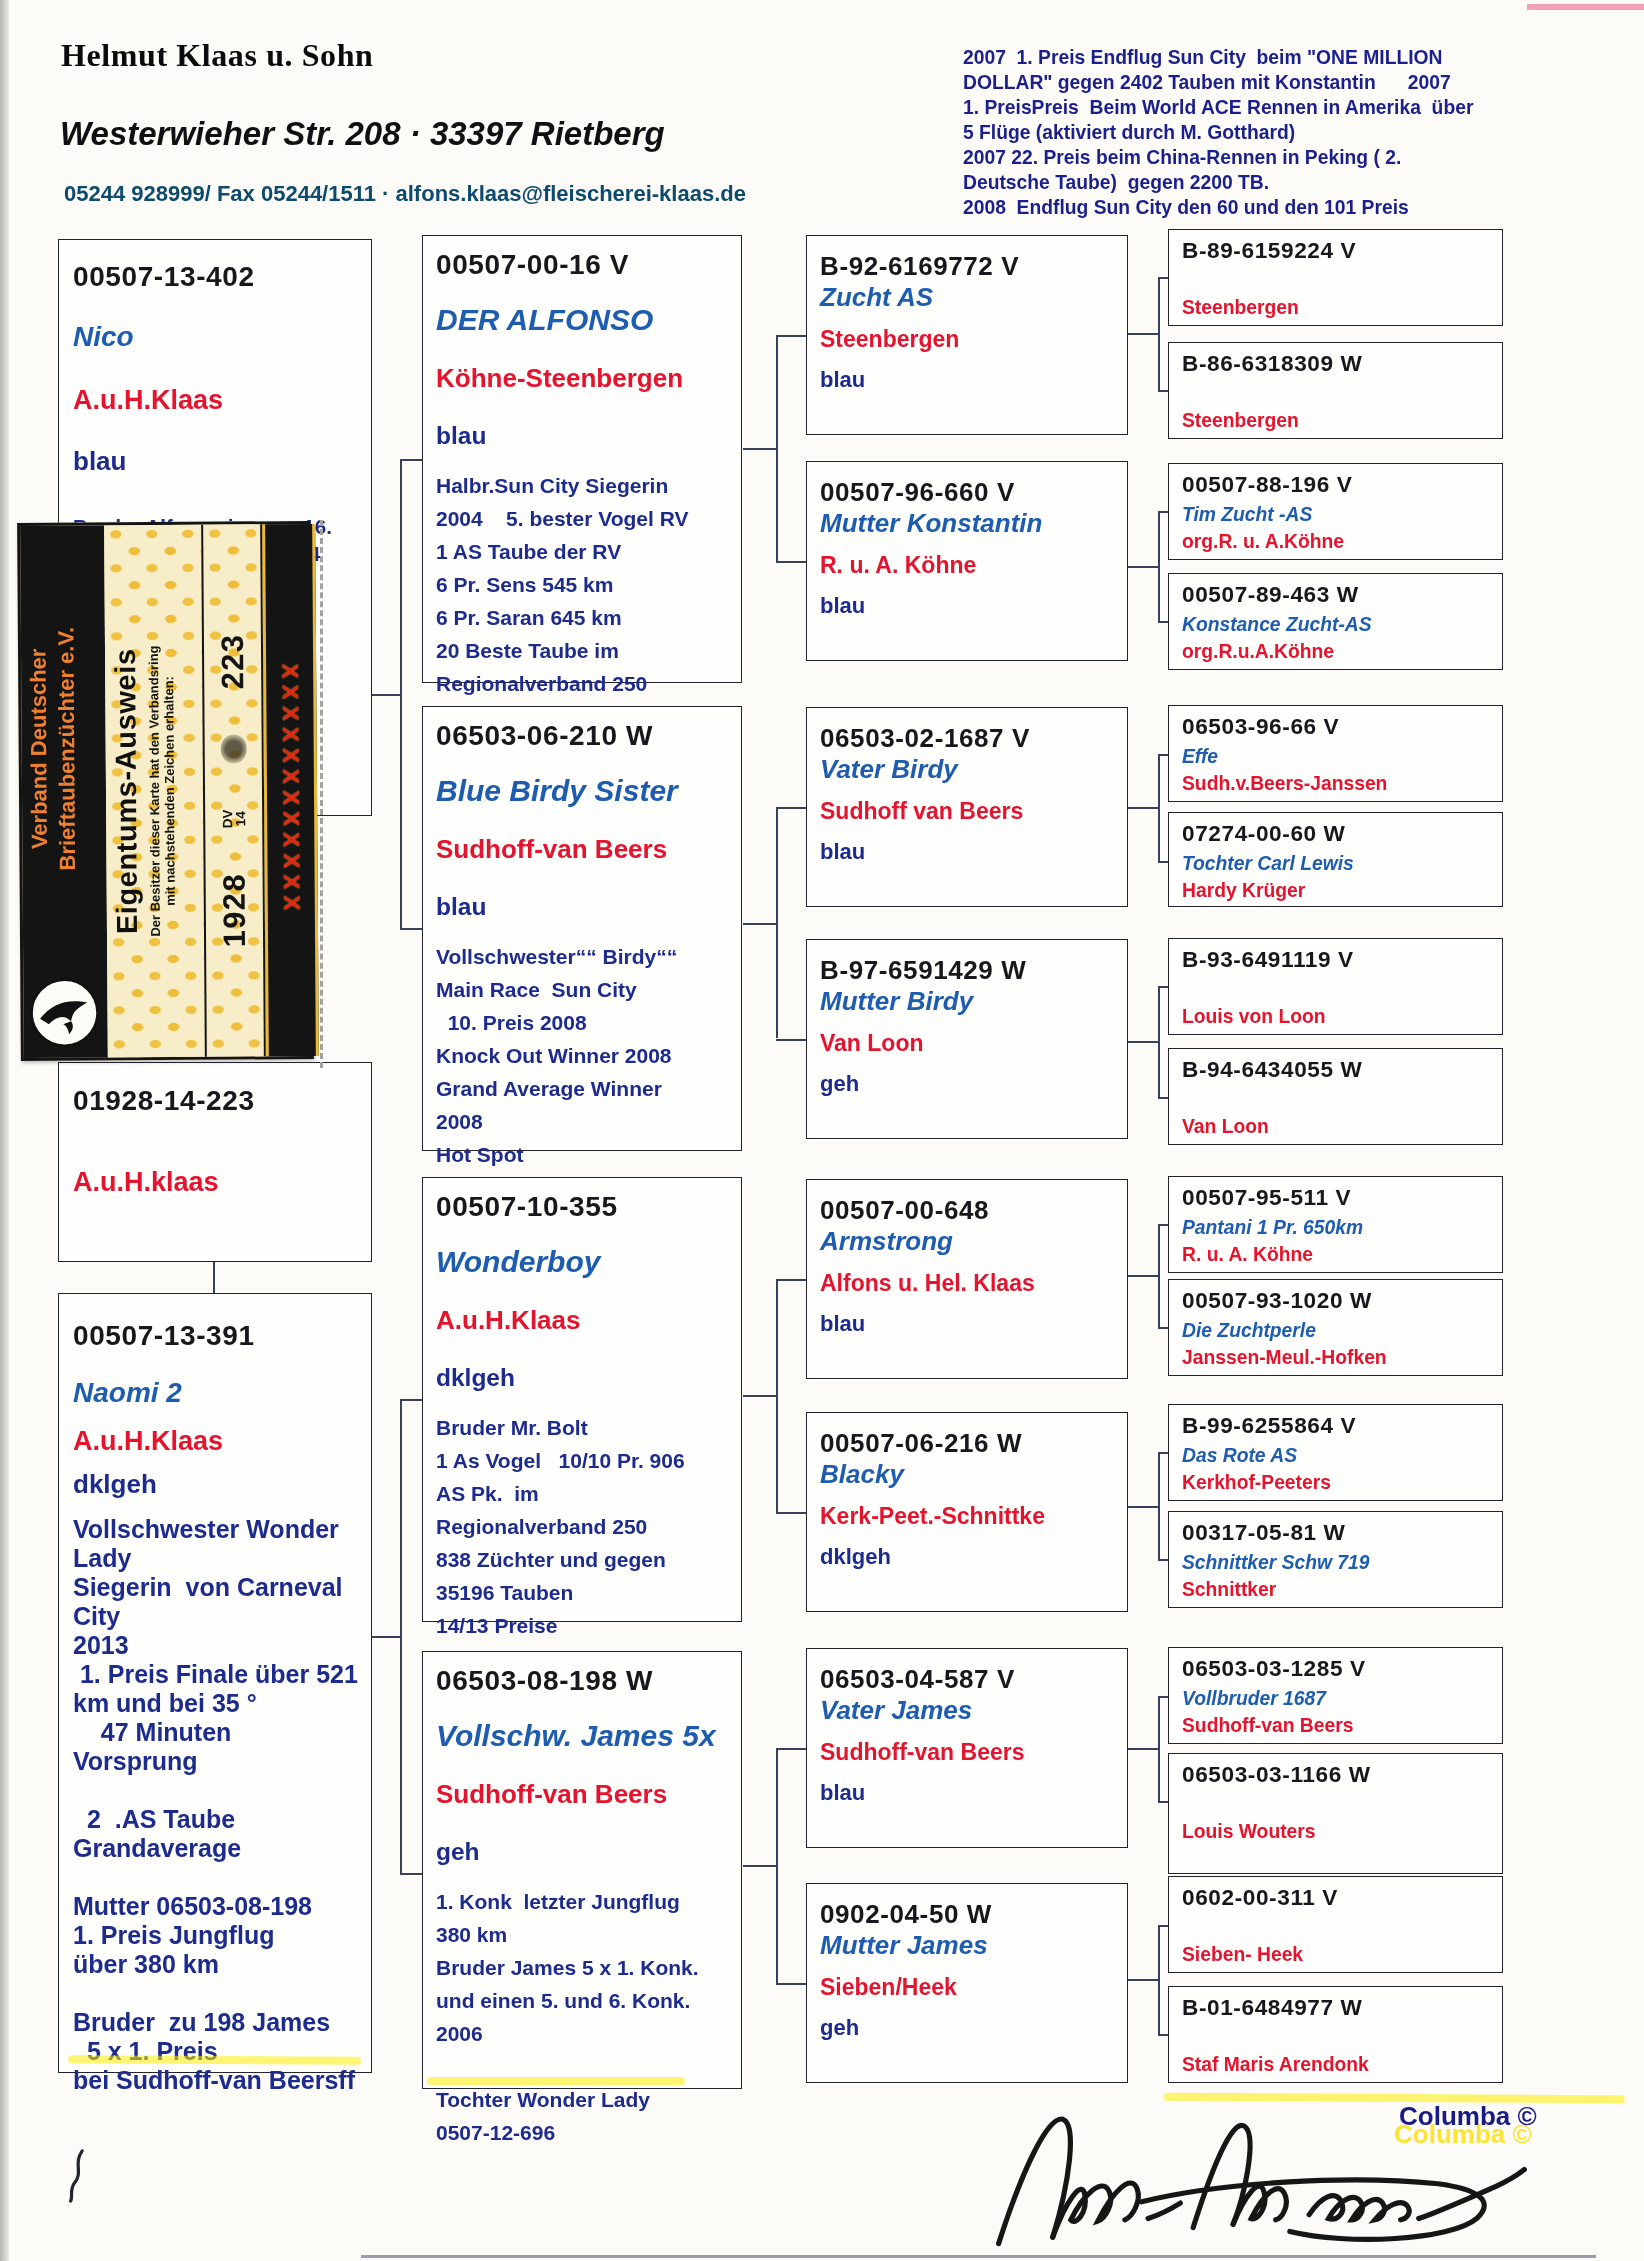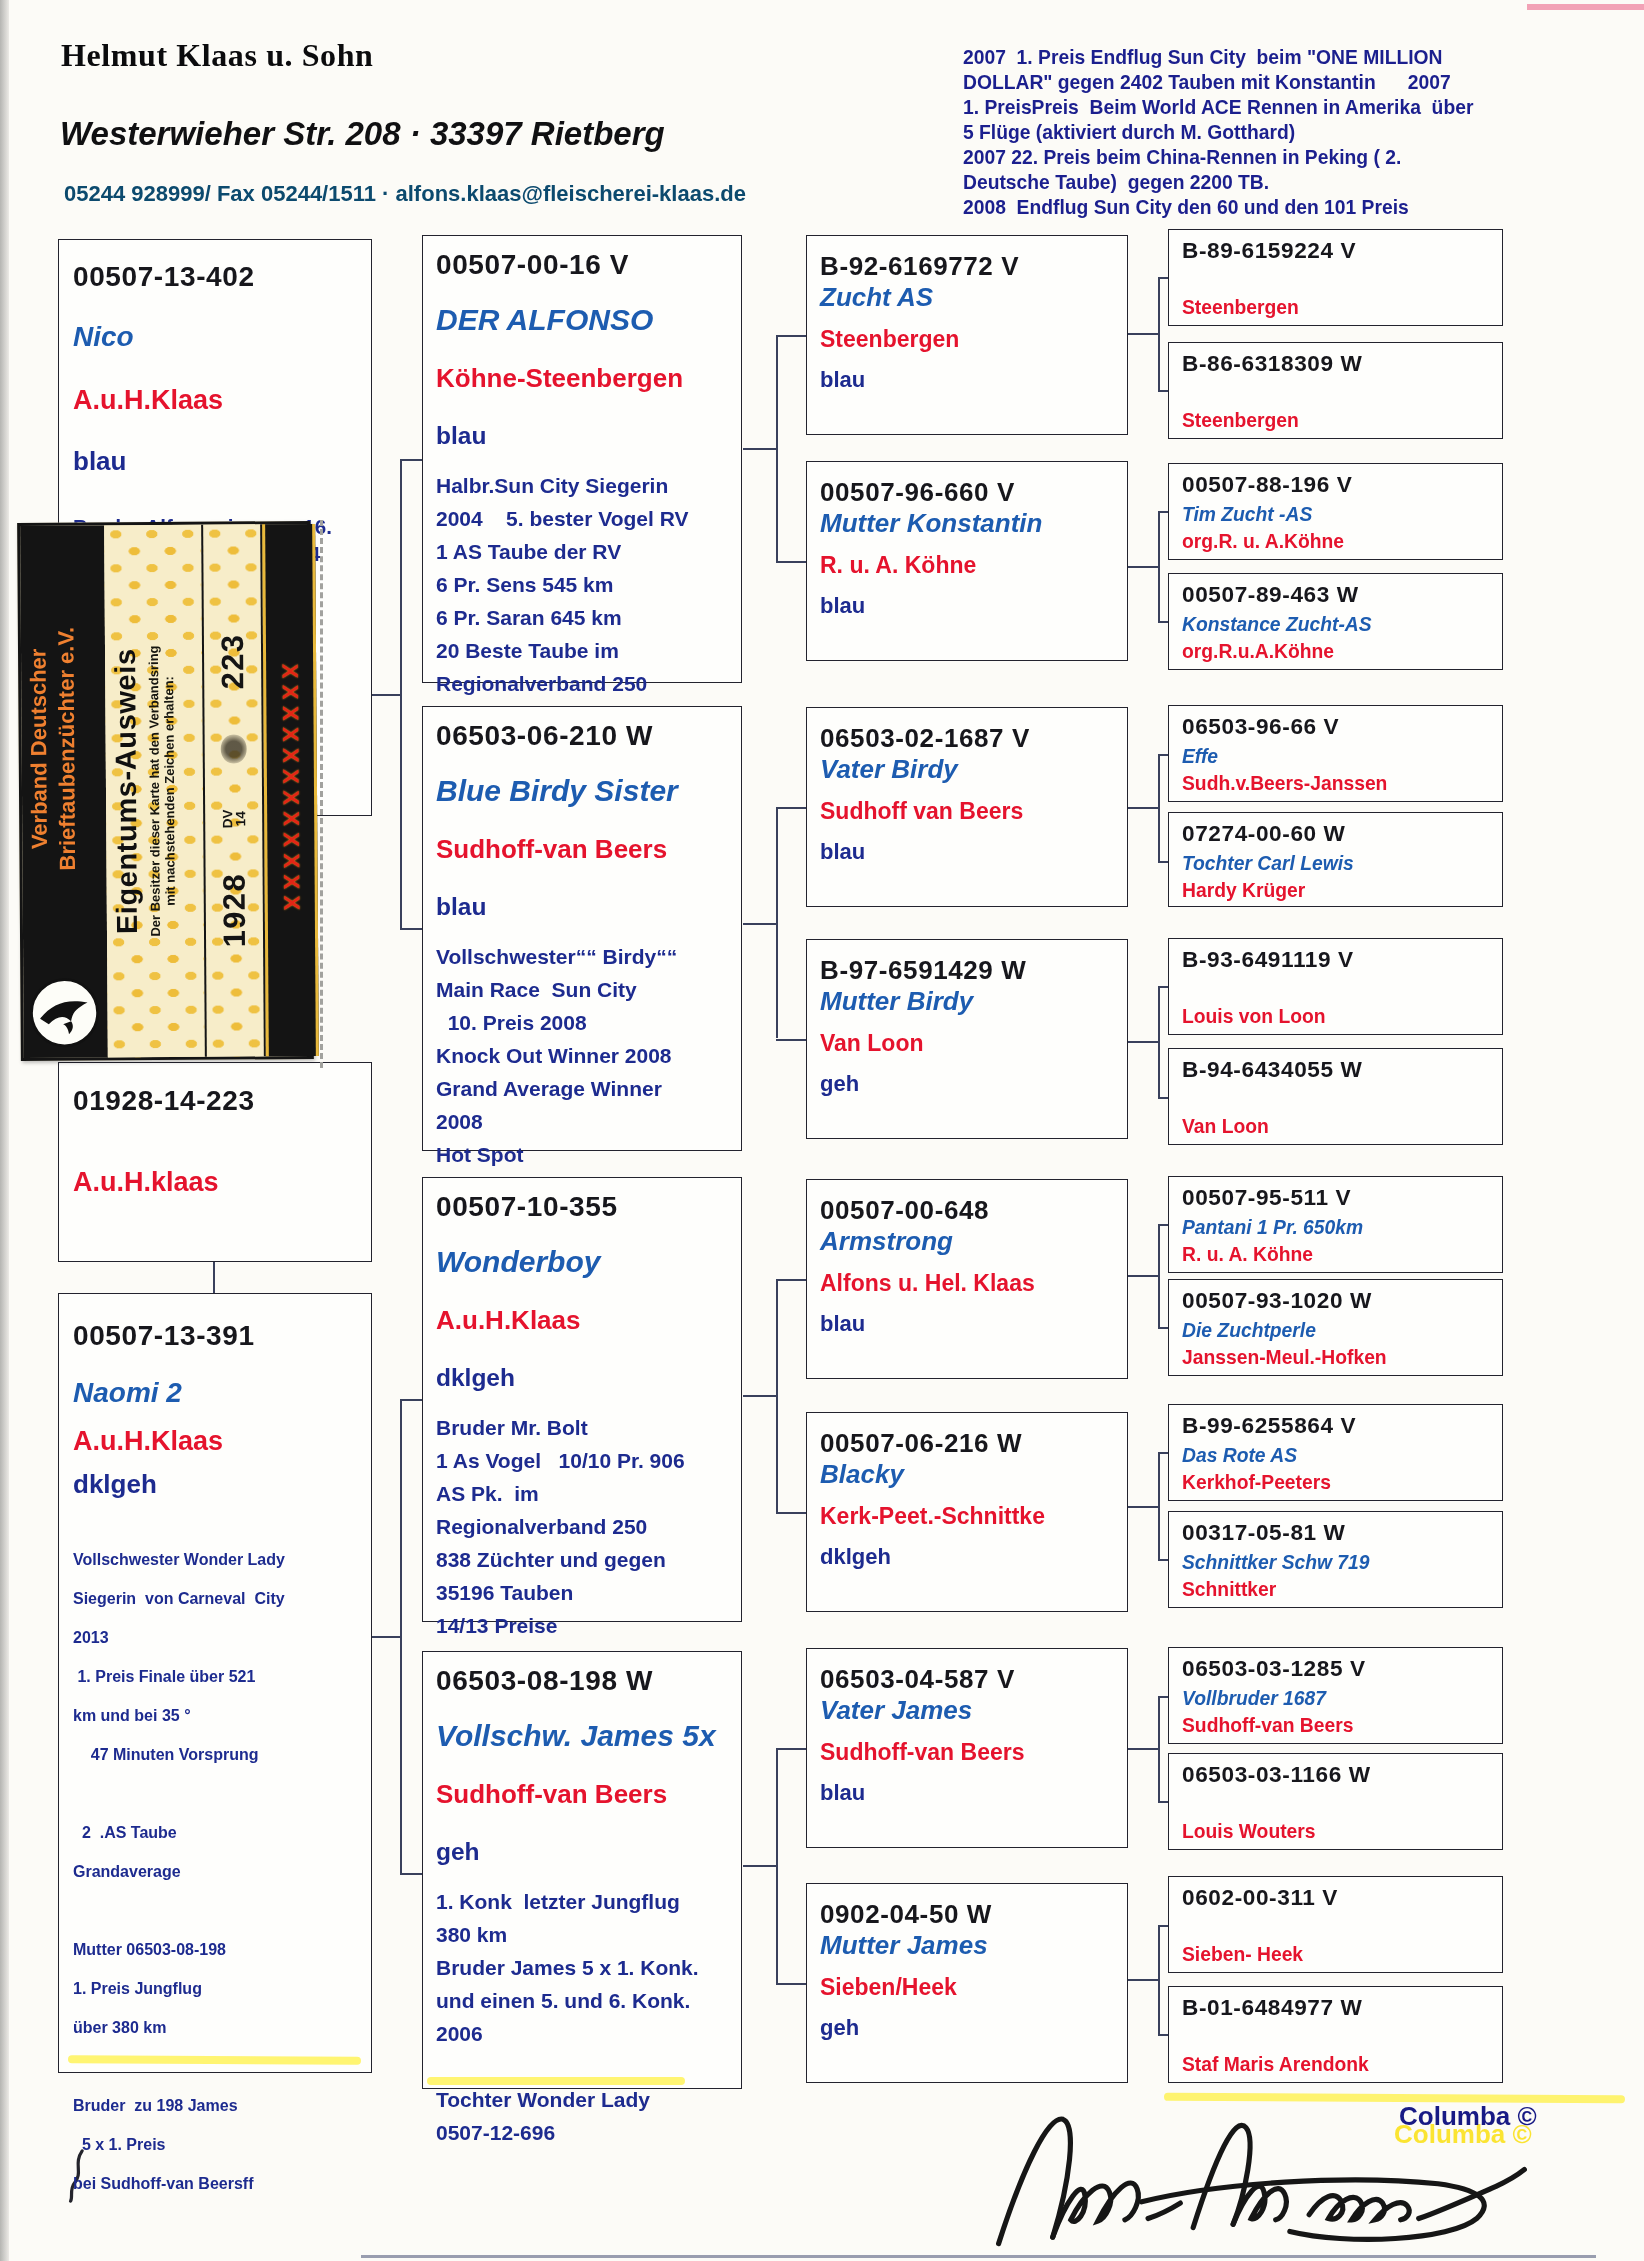--- a/index.html
+++ b/index.html
@@ -27,21 +27,21 @@
   .c1{padding:9px 10.3px 6.4px 14px;}
   .c1 .ring{font-size:28px;margin-top:11.6px;}
   .c1 .name{font-size:28px;margin-top:28px;}
   .c1 .breeder{font-size:27px;margin-top:32px;}
   .c1 .colr{font-size:26px;margin-top:30px;}
   .c1 .notes{font-size:20.6px;margin-top:36px;line-height:27px;}
   .naomi .ring{margin-top:17px;}
   .naomi .name{margin-top:25px;}
   .naomi .breeder{margin-top:17px;}
   .naomi .colr{margin-top:11.6px;}
-  .naomi .notes{font-size:16px;margin-top:40px;line-height:39px;}
+  .naomi .notes{font-size:25px;margin-top:15px;line-height:29px;}
   .subj{padding:9px 10.3px 6.4px 14px;}
   .subj .ring{font-size:28px;margin-top:13px;}
   .subj .breeder{font-size:27px;margin-top:50px;}
   .c2{padding:7.7px 10.3px 5.2px 13px;}
   .c2 .ring{font-size:28px;margin-top:5.2px;}
   .c2 .name{font-size:30px;margin-top:22px;}
   .c2 .breeder{font-size:26px;margin-top:26px;}
   .c2 .colr{font-size:24.5px;margin-top:28px;}
   .c2 .notes{font-size:21px;margin-top:19.3px;line-height:33px;}
   .c3{padding:10.3px 9px 3.9px 13px;}
@@ -380,21 +380,21 @@
   <div class="box c4" style="left:1168px;top:1511px;width:335px;height:97px">
     <div class="ring">00317-05-81 W</div>
     <div class="name">Schnittker Schw 719</div>
     <div class="breeder">Schnittker</div>
   </div>
   <div class="box c4" style="left:1168px;top:1647px;width:335px;height:97px">
     <div class="ring">06503-03-1285 V</div>
     <div class="name">Vollbruder 1687</div>
     <div class="breeder">Sudhoff-van Beers</div>
   </div>
-  <div class="box c4" style="left:1168px;top:1753px;width:335px;height:97px">
+  <div class="box c4" style="left:1168px;top:1753px;width:335px;height:121px">
     <div class="ring">06503-03-1166 W</div>
     <div class="name"></div>
     <div class="breeder">Louis Wouters</div>
   </div>
   <div class="box c4" style="left:1168px;top:1876px;width:335px;height:97px">
     <div class="ring">0602-00-311 V</div>
     <div class="name"></div>
     <div class="breeder">Sieben- Heek</div>
   </div>
   <div class="box c4" style="left:1168px;top:1986px;width:335px;height:97px">

